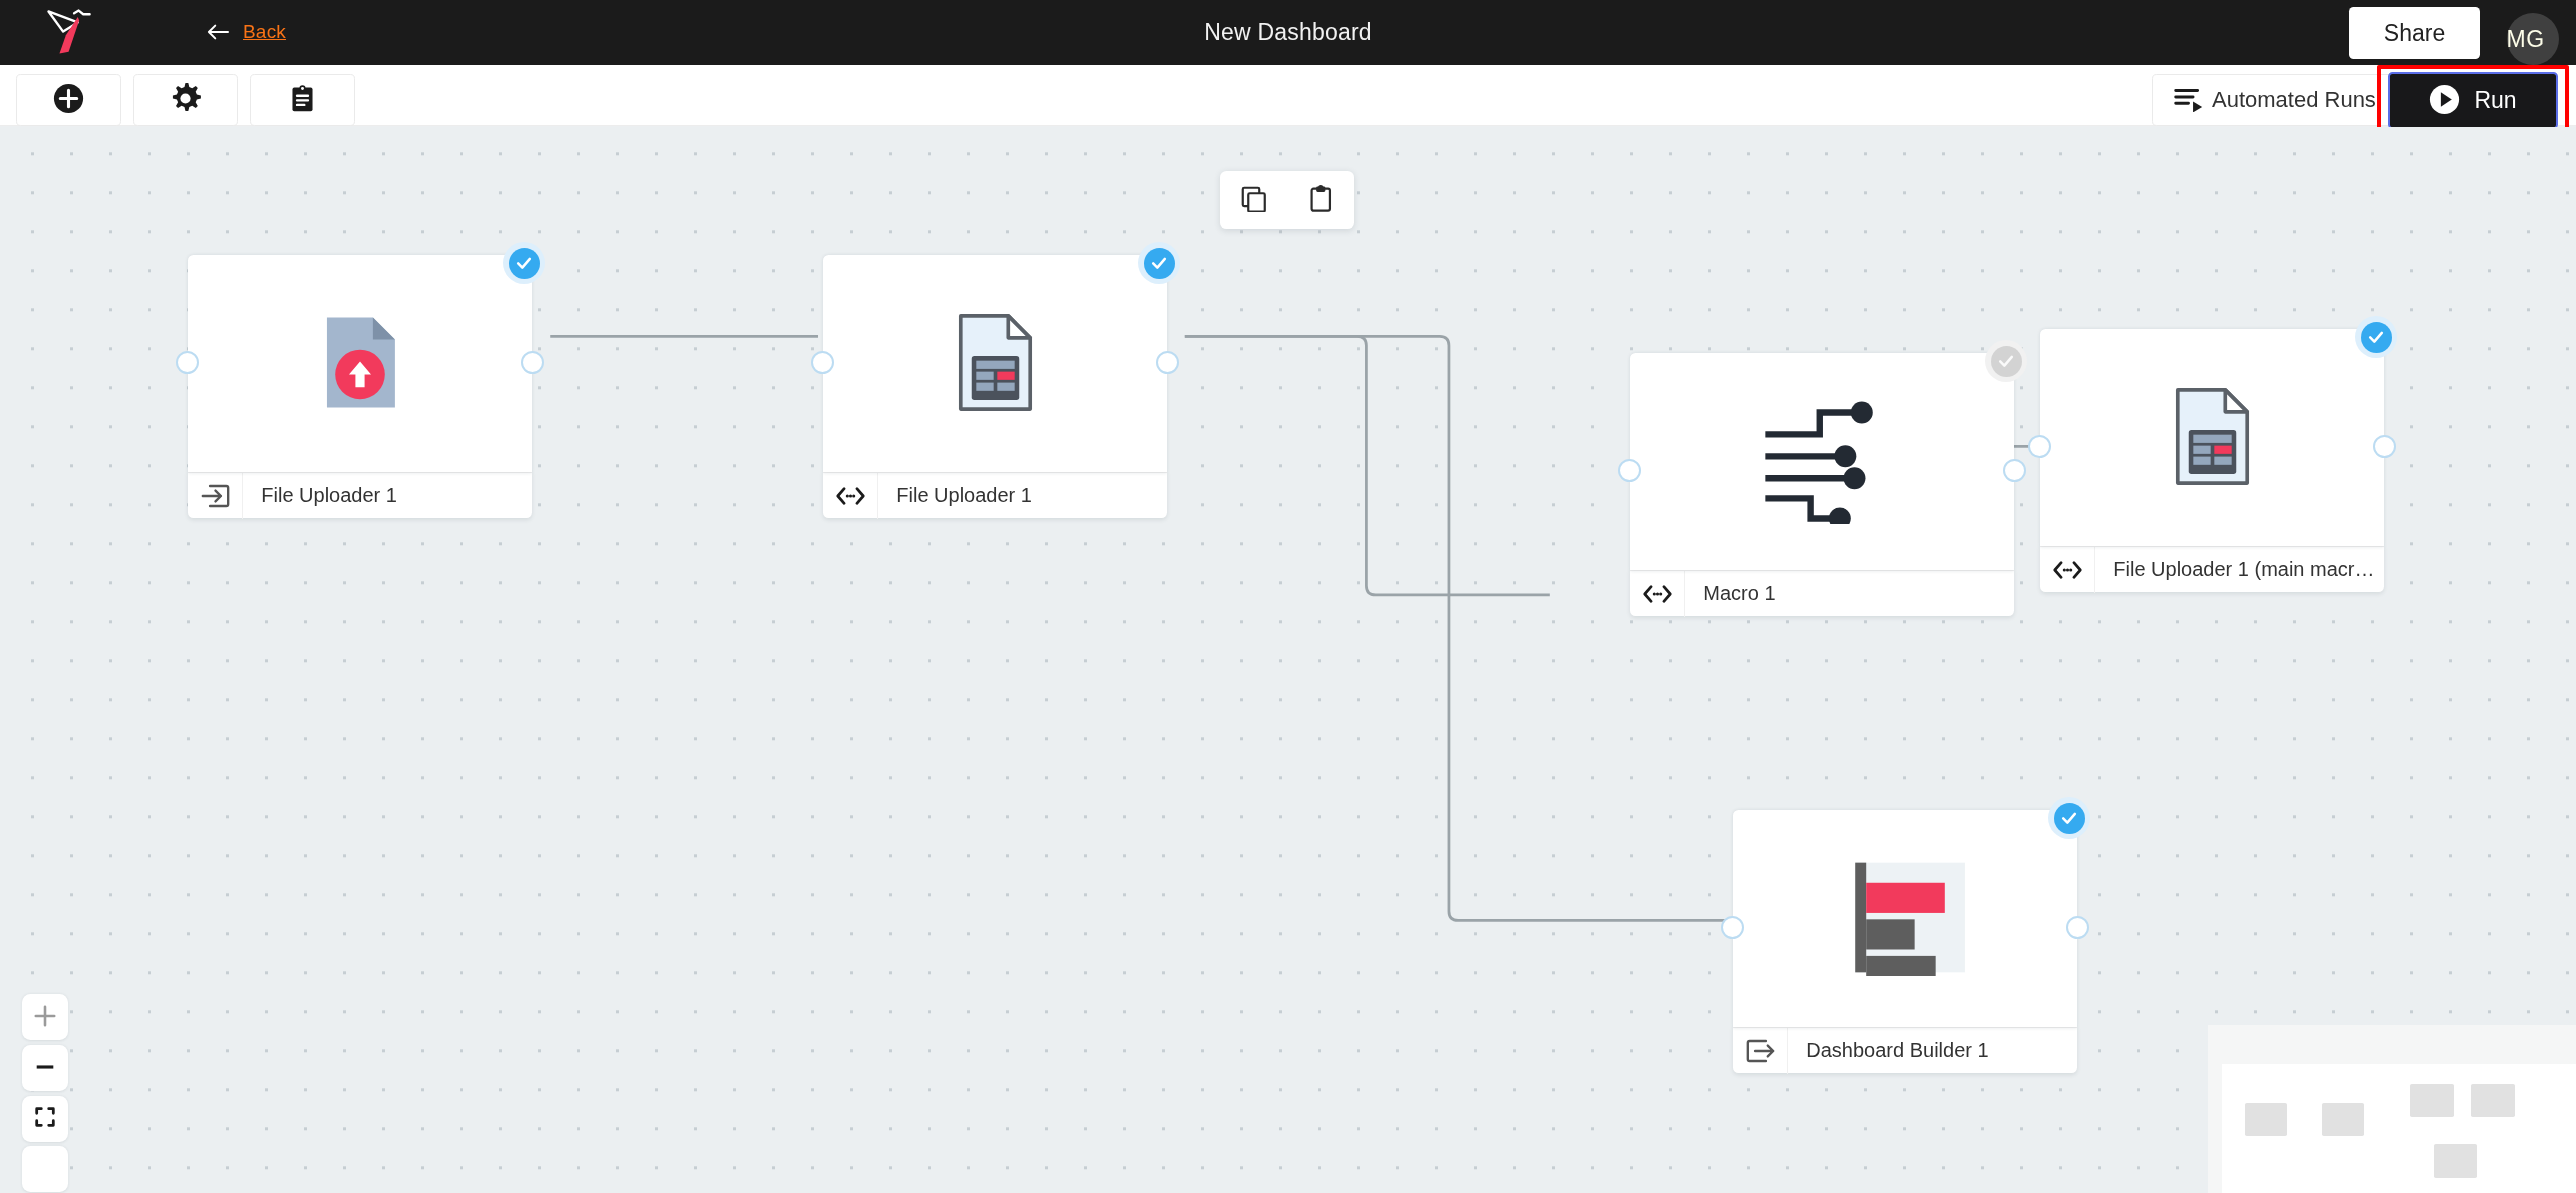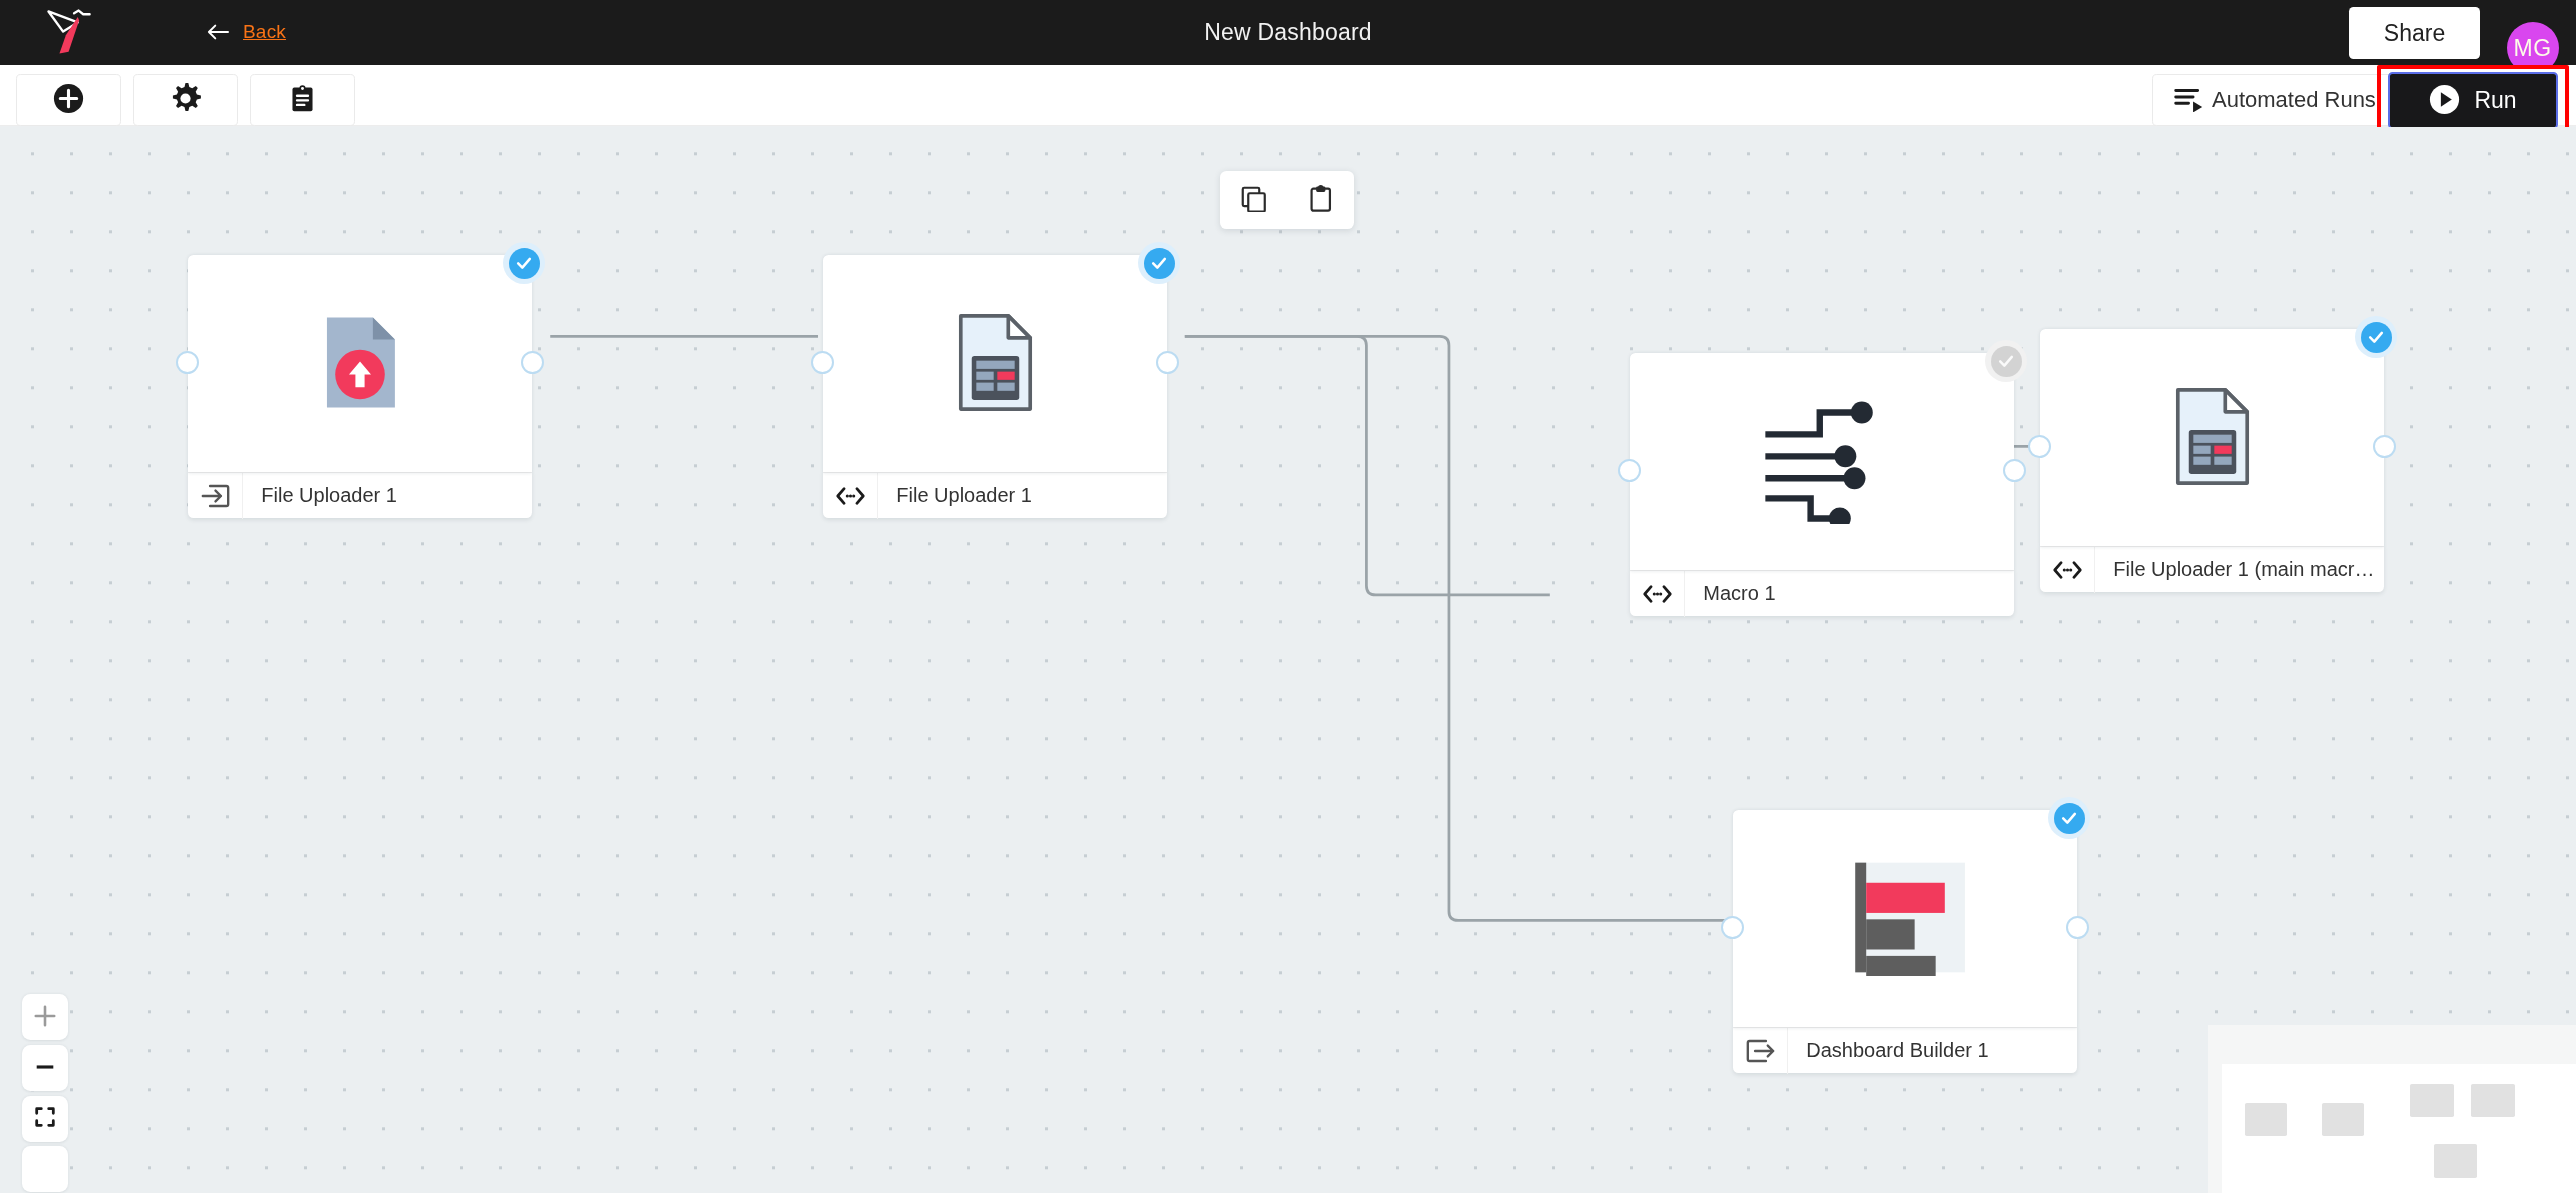--- a/index.html
+++ b/index.html
@@ -29,23 +29,23 @@
     display: flex; align-items: center; justify-content: center;
     color: #f2f2f2; font-size: 23px; letter-spacing: 0.2px; pointer-events: none;
   }
   .share-btn {
     position: absolute; right: 96px; top: 7.3px; width: 131px; height: 52px;
     background: #fff; border-radius: 4.6px; display: flex;
     align-items: center; justify-content: center;
     font-size: 23px; color: #222; cursor: pointer; margin-left: 26px;
   }
   .avatar {
-    position: absolute; right: 17.4px; top: 22px; width: 52px; height: 52px;
-    border-radius: 50%; background: #d946ef;
-    display: flex; align-items: center; justify-content: center;
+    position: absolute; right: 17.4px; top: 13px; width: 52px; height: 52px;
+    border-radius: 50%; background: #404040;
+    display: flex; align-items: center; justify-content: flex-start;
     font-size: 23px; color: #fdfde8; letter-spacing: 0.5px; cursor: pointer;
   }
 
   
   .toolbar {
     position: absolute; left: 0; top: 65px; width: 2576px; height: 61px;
     background: #ffffff; border-bottom: 0.9px solid #ededed;
   }
   .tool-btn {
     position: absolute; top: 9.2px; width: 105px; height: 52px;

